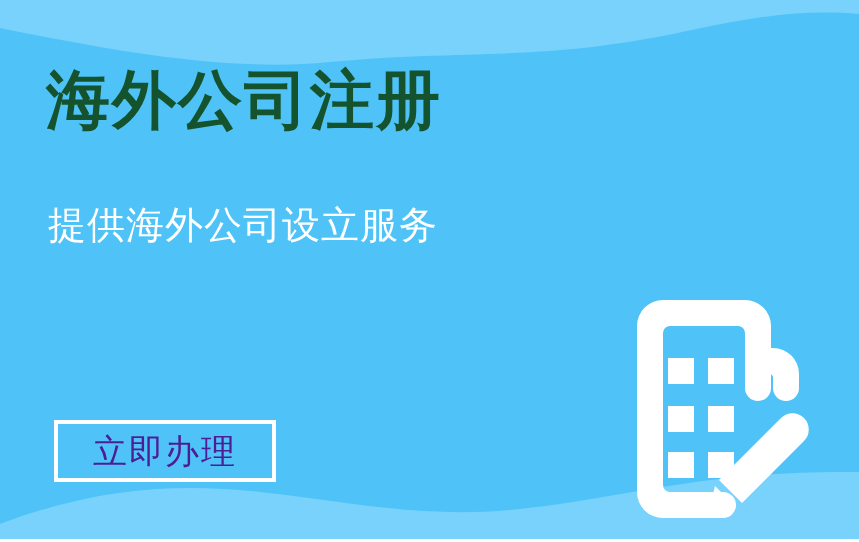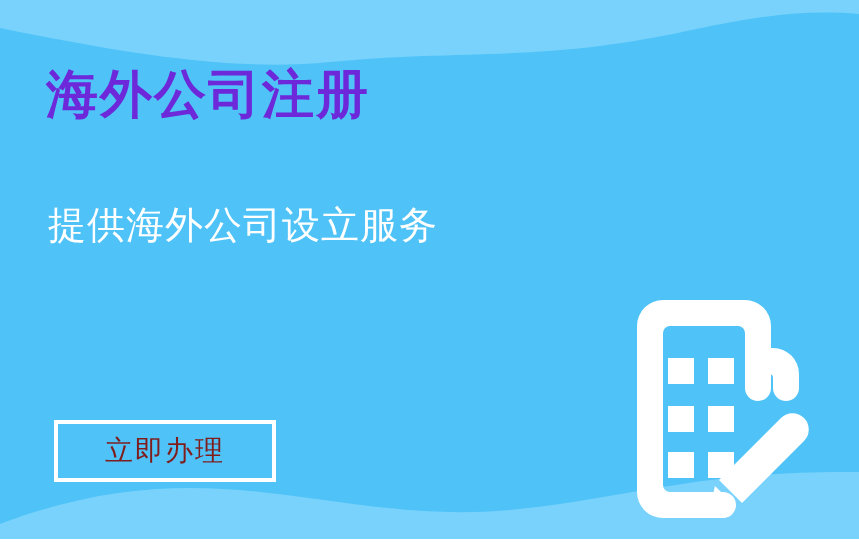--- a/index.html
+++ b/index.html
@@ -40,24 +40,24 @@
     left: 0;
     top: 0;
     width: 859px;
     height: 542px;
   }
 
   .title {
     position: absolute;
     left: 46px;
     top: 68px;
-    font-size: 52px;
+    font-size: 64px;
     line-height: 1;
     font-weight: bold;
-    color: #6d28d9;
+    color: #14532d;
     letter-spacing: 2px;
     white-space: nowrap;
   }
 
   .subtitle {
     position: absolute;
     left: 48px;
     top: 206px;
     font-size: 38px;
     line-height: 1;
@@ -76,23 +76,23 @@
     height: 62px;
     box-sizing: border-box;
     border: 4px solid #ffffff;
     background: transparent;
     display: flex;
     align-items: center;
     justify-content: center;
     cursor: pointer;
   }
   .cta-button .cta-label {
-    font-size: 28px;
+    font-size: 34px;
     line-height: 1;
-    color: #7f1d1d;
+    color: #4c1d95;
     letter-spacing: 2px;
     white-space: nowrap;
     font-weight: normal;
   }
 
   
   .brand-icon {
     position: absolute;
     left: 605px;
     top: 300px;

